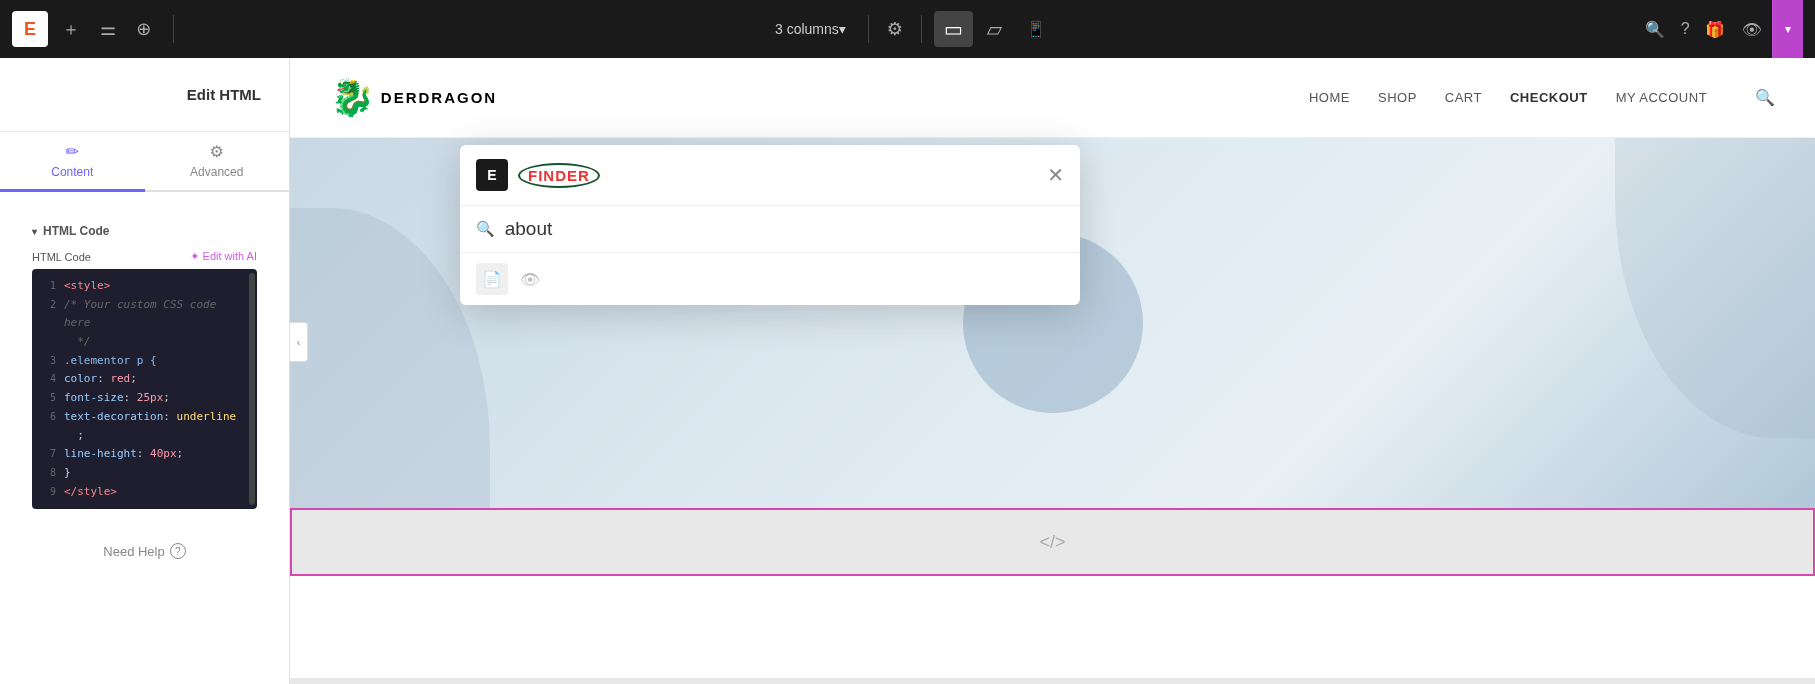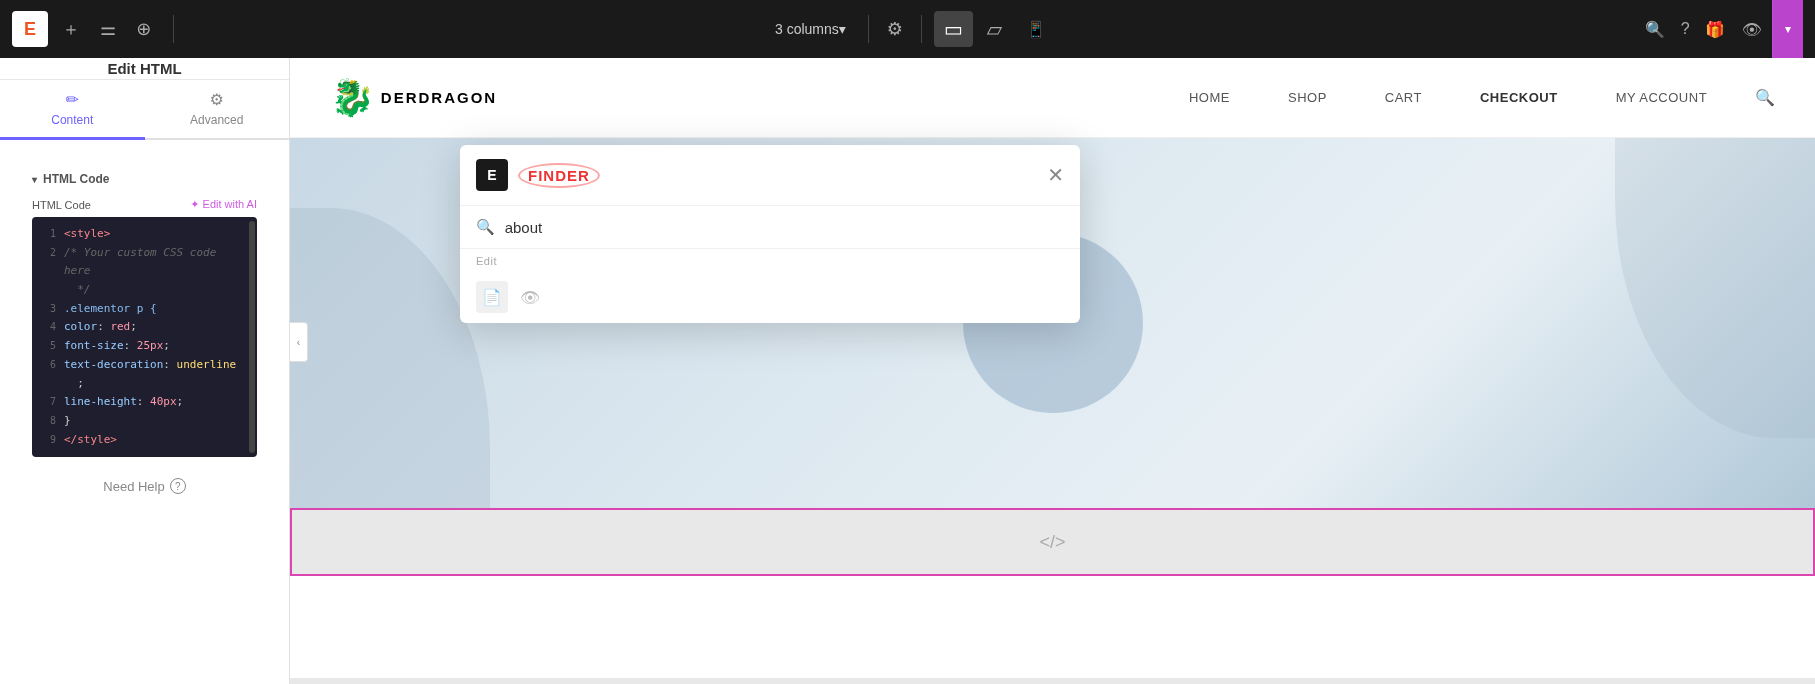--- a/index.html
+++ b/index.html
@@ -105,22 +105,22 @@
       left: 0;
       width: 290px;
       bottom: 0;
       background: #fff;
       border-right: 1px solid #e0e0e0;
       display: flex;
       flex-direction: column;
       z-index: 100;
     }
     .panel-header {
-      text-align: center;
-      padding: 2px;
+      text-align: right;
+      padding: 28px;
       font-size: 15px;
       font-weight: 600;
       color: #333;
       border-bottom: 1px solid #e8e8e8;
     }
     .panel-tabs {
       display: flex;
       border-bottom: 2px solid #e0e0e0;
     }
     .panel-tab {
@@ -211,21 +211,21 @@
       top: 4px;
       bottom: 4px;
       width: 6px;
       background: #444;
       border-radius: 3px;
     }
     .need-help {
       text-align: center;
       color: #888;
       font-size: 13px;
-      margin-top: 21px;
+      margin-top: 34px;
       display: flex;
       align-items: center;
       justify-content: center;
       gap: 5px;
     }
     .help-circle {
       width: 16px; height: 16px;
       border: 1px solid #888;
       border-radius: 50%;
       display: inline-flex;
@@ -297,21 +297,20 @@
       display: flex;
       gap: 28px;
       align-items: center;
     }
     .nav-link {
       font-size: 13px;
       color: #555;
       text-decoration: none;
       letter-spacing: 0.5px;
       font-weight: 500;
-      margin-left: 30px;
     }
     .nav-link.active { color: #333; font-weight: 700; }
     .nav-search {
       margin-left: 20px;
       font-size: 16px;
       color: #555;
       cursor: pointer;
     }
 
     
@@ -393,21 +392,21 @@
       display: flex; align-items: center; justify-content: center;
       color: #fff;
       font-weight: bold;
       font-size: 14px;
     }
     .finder-brand {
       font-size: 15px;
       font-weight: 700;
       color: #e33;
       letter-spacing: 1px;
-      border: 2px solid #fca5a5;
+      border: 2px solid #14532d;
       border-radius: 50%;
       padding: 2px 8px;
     }
     .finder-close {
       margin-left: auto;
       background: none;
       border: none;
       font-size: 20px;
       color: #888;
       cursor: pointer;
@@ -416,21 +415,21 @@
       display: flex;
       align-items: center;
       padding: 12px 16px;
       gap: 10px;
       border-bottom: 1px solid #f0f0f0;
     }
     .finder-search-icon { color: #999; font-size: 15px; }
     .finder-input {
       border: none;
       outline: none;
-      font-size: 15px;
+      font-size: 19px;
       color: #333;
       flex: 1;
       background: transparent;
     }
     .finder-section-label {
       padding: 6px 16px 4px;
       font-size: 11px;
       color: #aaa;
       letter-spacing: 0.5px;
     }
@@ -610,19 +609,18 @@
       <div class="finder-logo">
         <span>E</span>
       </div>
       <span class="finder-brand">FINDER</span>
       <button class="finder-close">✕</button>
     </div>
     <div class="finder-search">
       <span class="finder-search-icon">🔍</span>
       <input class="finder-input" type="text" value="about" style="">
     </div>
-    <div class="finder-section-label">Edit</div>
     <div class="finder-result">
       <div class="finder-result-icon">📄</div>
       <span class="finder-result-eye">👁</span>
     </div>
   </div>
 </div>
 
 </body></html>

